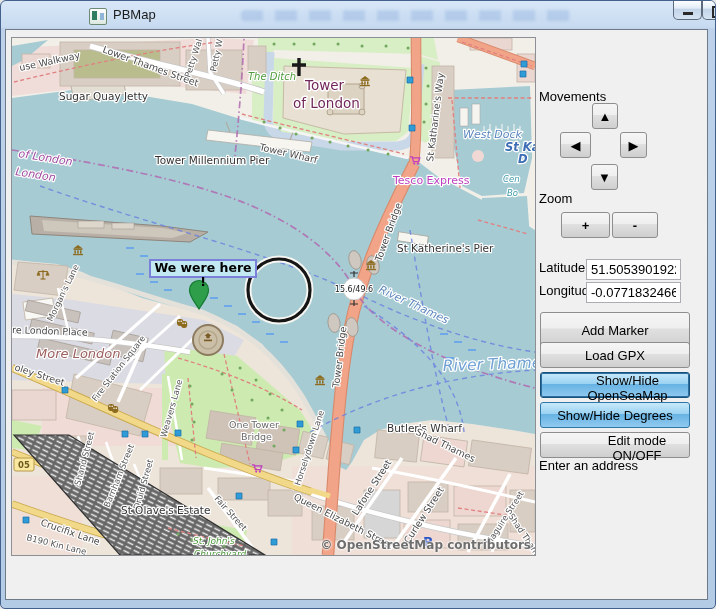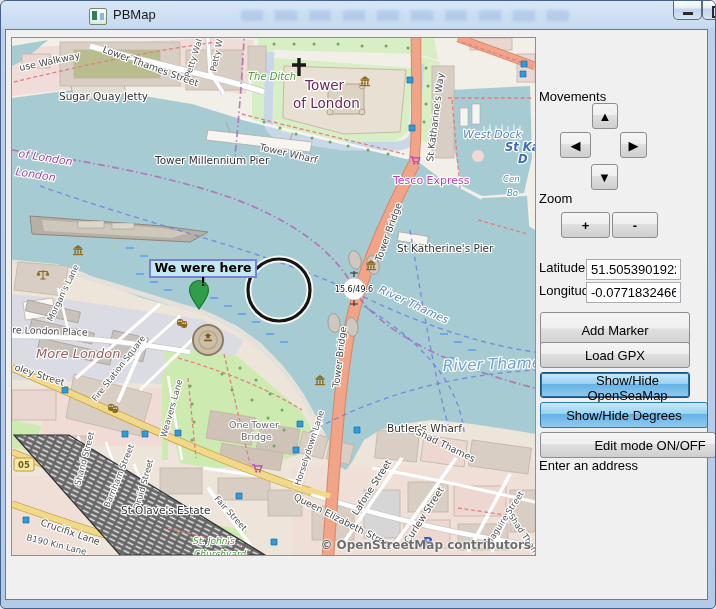--- a/index.html
+++ b/index.html
@@ -381,17 +381,17 @@
   <button class="btn" style="left:611px;top:211px;width:46px;height:26px;font-weight:bold;"><span>-</span></button>
 
   <div class="win-label" style="left:538px;top:259px;">Latitude</div>
   <input class="field" style="left: 585px; top: 258px; width: 95px; height: 21px;" value="51.5053901922">
   <div class="win-label" style="left:538px;top:282px;">Longitude</div>
   <input class="field" style="left: 585px; top: 281px; width: 95px; height: 21px;" value="-0.0771832466">
 
   <button class="btn" style="left:539px;top:311px;width:150px;height:36px;"><span>Add Marker</span></button>
   <button class="btn" style="left:539px;top:341px;width:150px;height:26px;"><span>Load GPX</span></button>
   <button class="btn blue focus" style="left:539px;top:371px;width:150px;height:26px;padding-left:25px;"><span>Show/Hide OpenSeaMap</span></button>
-  <button class="btn blue" style="left:539px;top:401px;width:168px;height:26px;text-align:center;"><span>Show/Hide Degrees</span></button>
-  <button class="btn" style="left:539px;top:431px;width:176px;height:26px;padding-left:44px;"><span>Edit mode ON/OFF</span></button>
+  <button class="btn blue" style="left:539px;top:401px;width:150px;height:26px;text-align:center;"><span>Show/Hide Degrees</span></button>
+  <button class="btn" style="left:539px;top:431px;width:150px;height:26px;padding-left:44px;"><span>Edit mode ON/OFF</span></button>
 
   <div class="win-label" style="left:538px;top:457px;">Enter an address</div>
 </div>
 
 </body></html>

